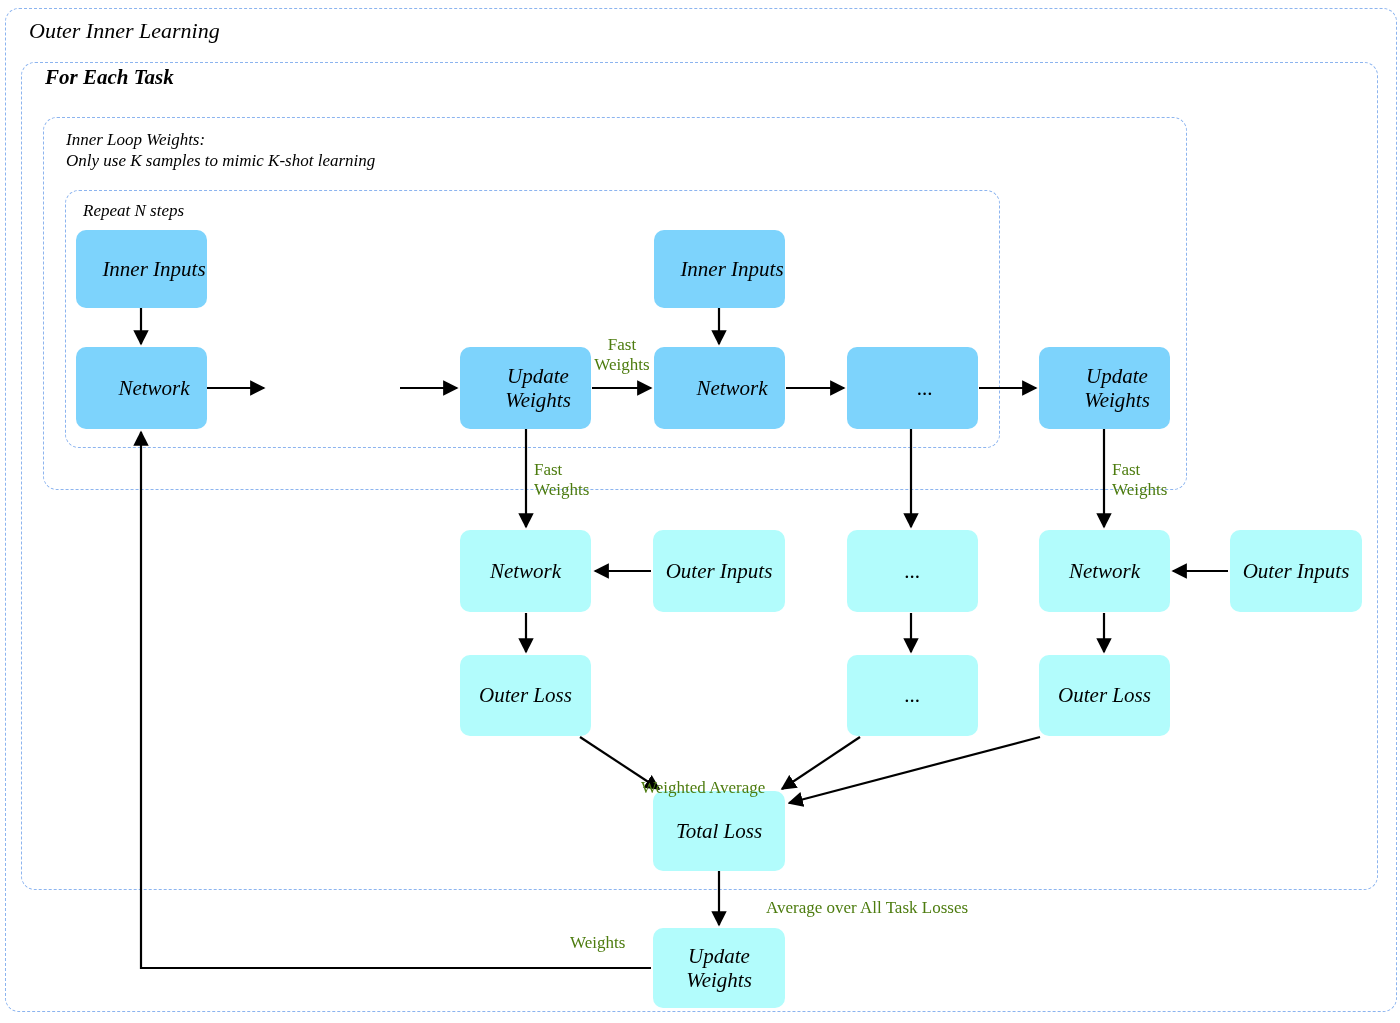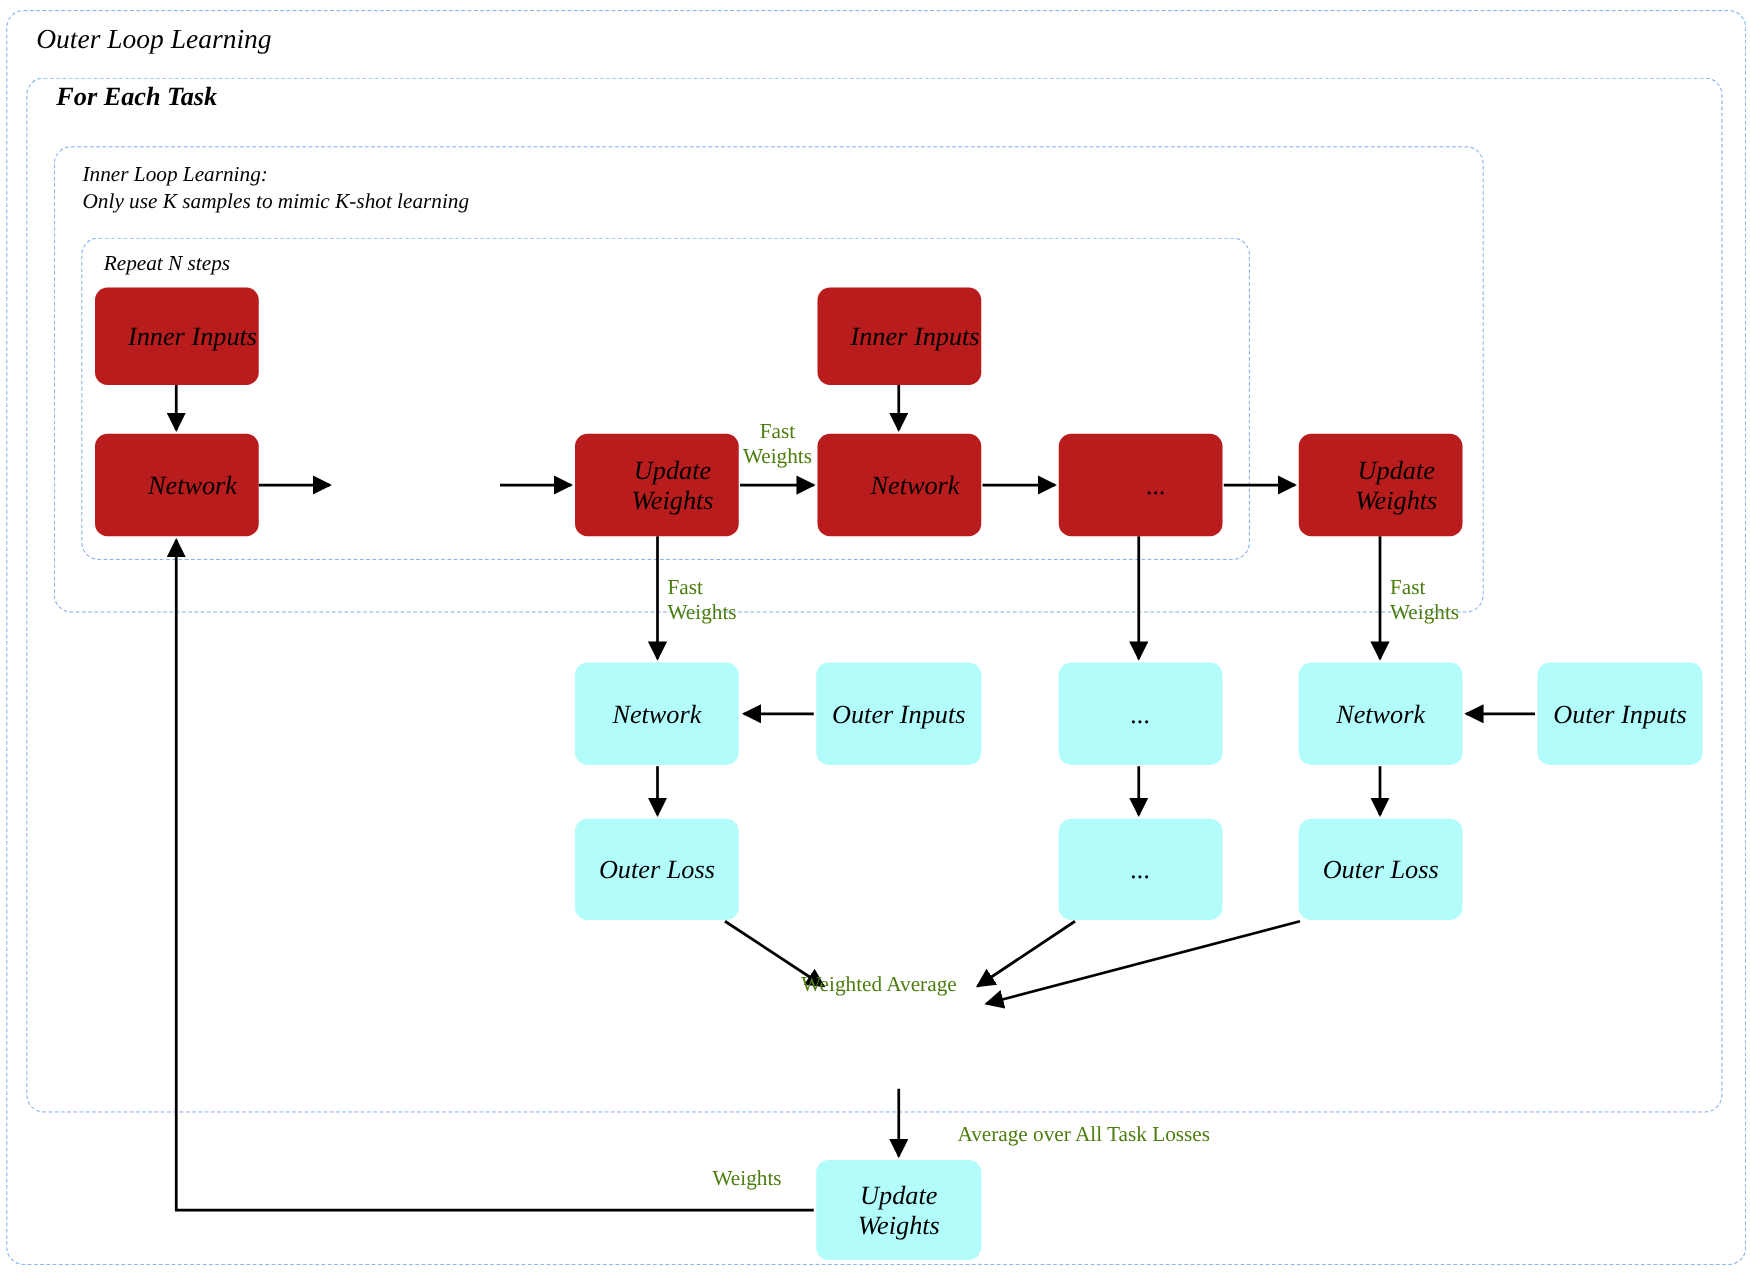--- a/index.html
+++ b/index.html
@@ -45,44 +45,44 @@
     display: flex;
     align-items: center;
     justify-content: center;
     text-align: center;
     font-style: italic;
     color: #000000;
     line-height: 1.16;
     white-space: pre-line;
     font-size: 21px;
   }
-  .node.yellow { background: #b91c1c; padding-left: 25px; }
+  .node.yellow { background: #7dd3fc; padding-left: 25px; }
   .node.cyan   { background: #b2fcfc; }
   .edge-label {
     position: absolute;
     color: #4d7c0f;
     font-size: 17px;
     line-height: 1.16;
     white-space: pre-line;
     text-align: center;
   }
 </style>
 </head>
 <body>
 
 <div id="canvas">
 
   <div class="group" style="left:5px; top:8px; width:1392px; height:1004px;"></div>
-  <div class="group-label" style="left:29px; top:18px; font-size:22px;">Outer Loop Learning</div>
+  <div class="group-label" style="left:29px; top:18px; font-size:22px;">Outer Inner Learning</div>
 
   <div class="group" style="left:21px; top:62px; width:1357px; height:828px;"></div>
   <div class="group-label" style="left:45px; top:65px; font-size:21px;font-weight:bold;">For Each Task</div>
 
   <div class="group" style="left:43px; top:117px; width:1144px; height:373px;"></div>
-  <div class="group-label" style="left:66px; top:130px; font-size:17px;">Inner Loop Learning:
+  <div class="group-label" style="left:66px; top:130px; font-size:17px;">Inner Loop Weights:
 Only use K samples to mimic K-shot learning</div>
 
   <div class="group" style="left:65px; top:190px; width:935px; height:258px;"></div>
   <div class="group-label" style="left:83px; top:201px; font-size:17px;text-align:right;">Repeat N steps</div>
 
   <svg id="edges" viewBox="0 0 1400 1023" xmlns="http://www.w3.org/2000/svg">
     <defs>
       <marker id="ah" viewBox="0 0 10 10" refX="9" refY="5" markerWidth="7" markerHeight="7" orient="auto-start-reverse">
         <path d="M 0 0 L 10 5 L 0 10 z" fill="#000000"></path>
       </marker>
@@ -157,20 +157,21 @@
   <div class="node cyan" style="left:1039px; top:530px; width:131px; height:82px;">Network</div>
 
   <div class="node cyan" style="left:1230px; top:530px; width:132px; height:82px;">Outer Inputs</div>
 
   <div class="node cyan" style="left:460px; top:655px; width:131px; height:81px;">Outer Loss</div>
 
   <div class="node cyan" style="left:847px; top:655px; width:131px; height:81px;">...</div>
 
   <div class="node cyan" style="left:1039px; top:655px; width:131px; height:81px;">Outer Loss</div>
 
+  <div class="node cyan" style="left:653px; top:791px; width:132px; height:80px;">Total Loss</div>
 
   <div class="node cyan" style="left:653px; top:928px; width:132px; height:80px;">Update
 Weights</div>
 
   <div class="edge-label" style="left:586px; top:335px; width:72px;">Fast
 Weights</div>
 
   <div class="edge-label" style="left:534px; top:460px; width:80px; text-align:left;">Fast
 Weights</div>
 

